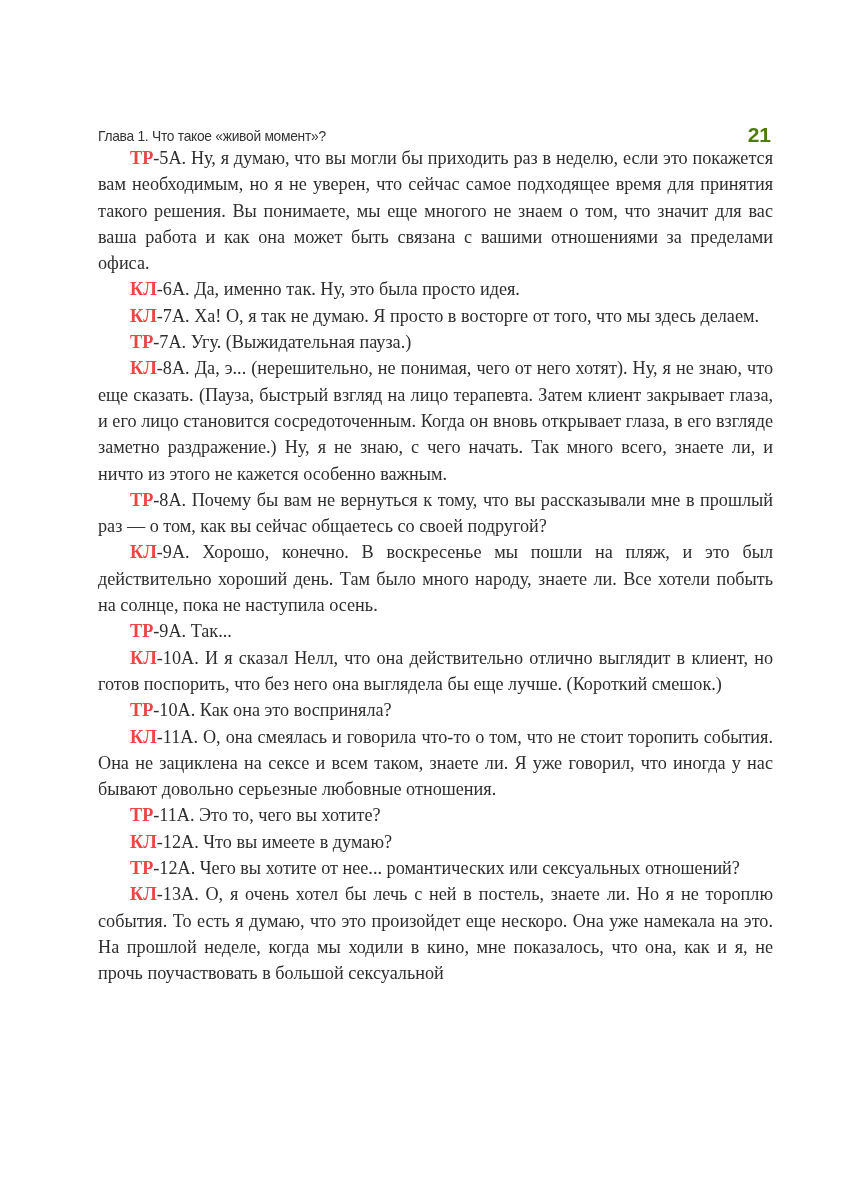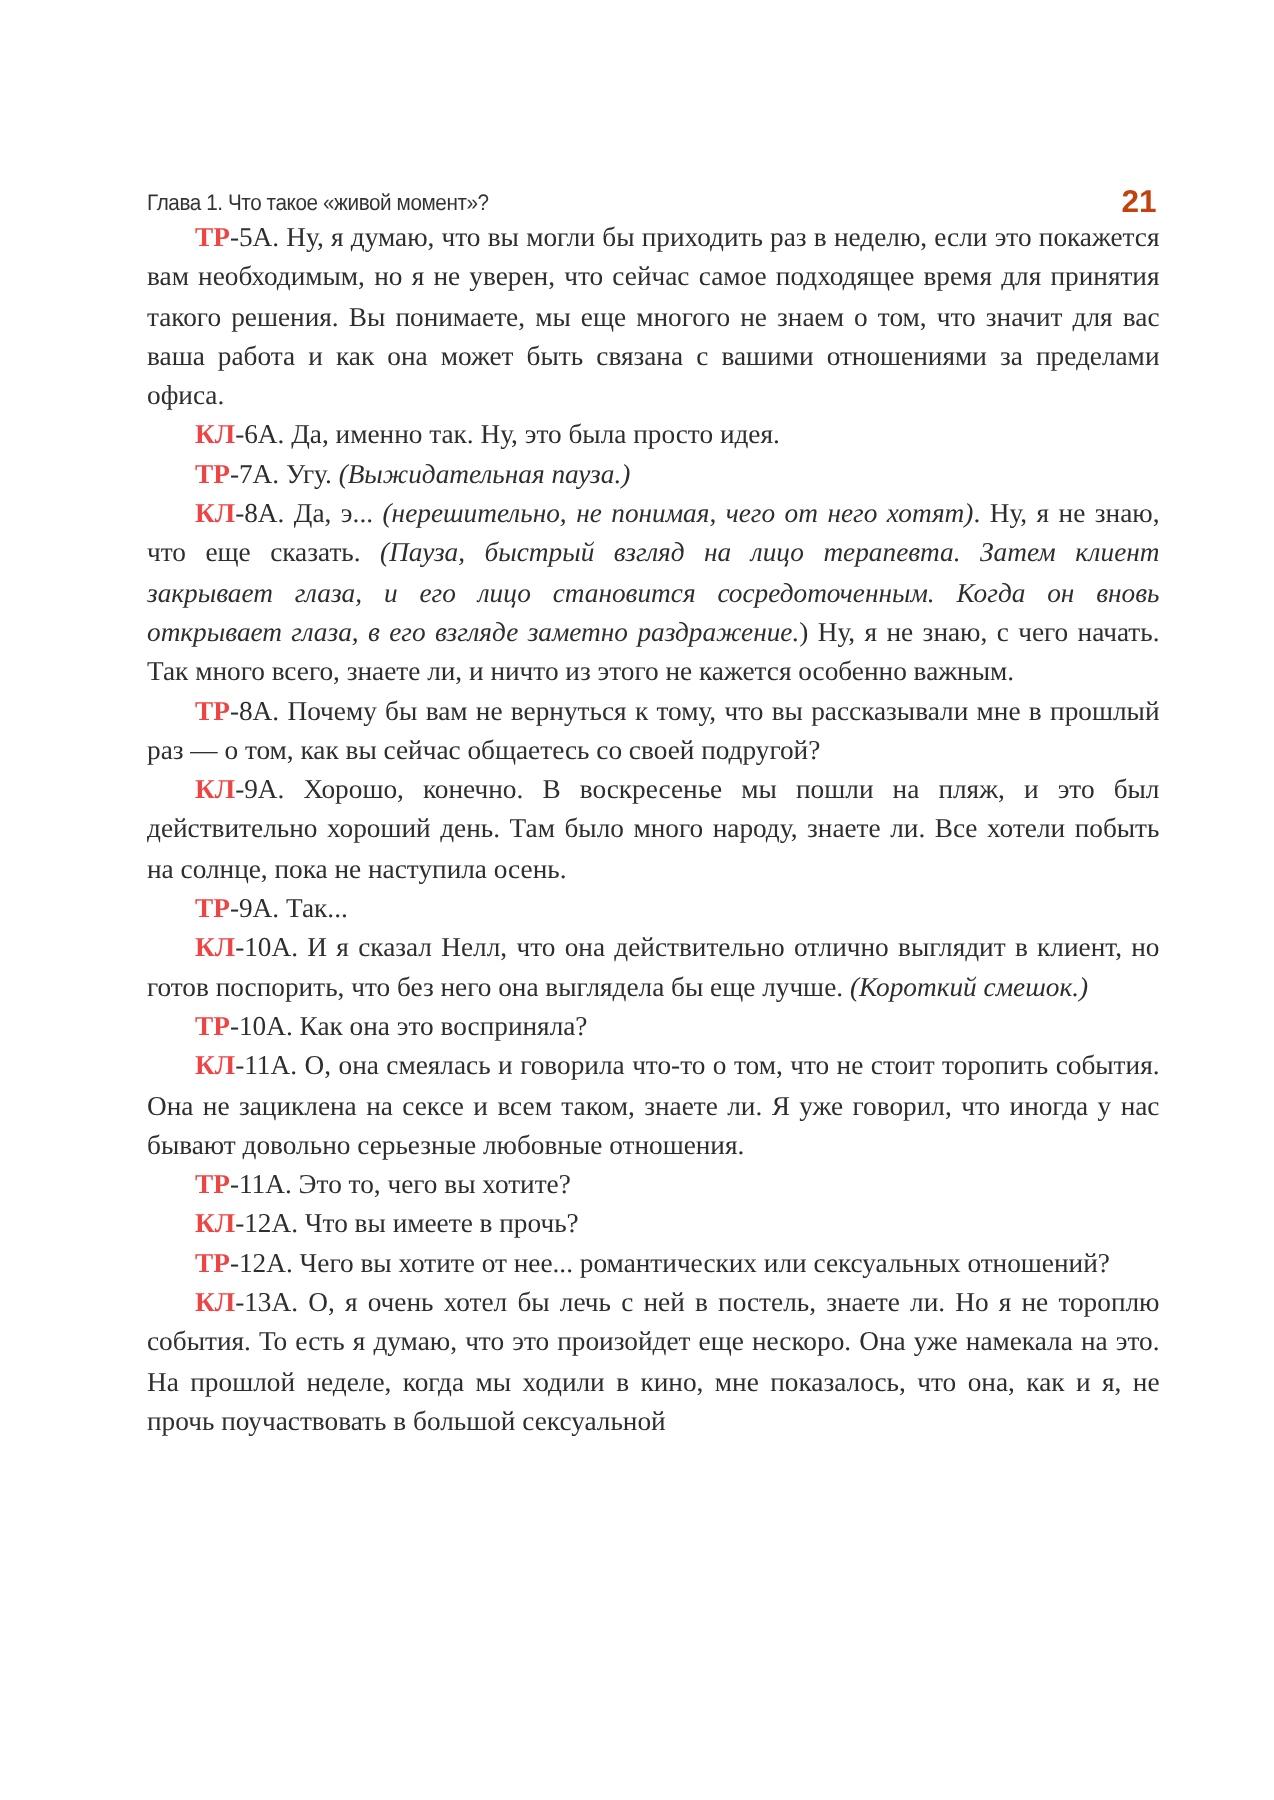--- a/index.html
+++ b/index.html
@@ -9,49 +9,50 @@
       font-family: "Liberation Sans", sans-serif;
       margin-top: 39px;
     }
     .running-title {
       position: absolute; left: 0; top: 2px;
       font-size: 15px; color: #333; letter-spacing: -0.3px;
       transform: scaleX(0.92); transform-origin: left center;
     }
     .page-number {
       position: absolute; right: 2px; top: -2px;
-      font-size: 21px; font-weight: bold; color: #c2410c;
+      font-size: 21px; font-weight: bold; color: #4d7c0f;
     }
     .body-text {
       position: absolute; left: 98px; top: 145px; width: 675px;
       font-family: "Liberation Serif", serif;
       font-size: 18.2px; line-height: 26.3px;
       text-align: justify; hyphens: manual;
       color: #2e2e2e;
     }
     .para { margin: 0; text-indent: 32px; }
     .speaker { font-weight: bold; color: #ef4444; }
-    .stage { font-style: italic; }
+    .stage { }
   </style>
 </head>
 <body>
 
 <div class="header">
   <span class="running-title">Глава 1. Что такое «живой момент»?</span>
   <span class="page-number">21</span>
 </div>
 
 <div class="body-text" id="body-text">
     <p class="para"><span class="speaker">ТР</span><span class="turn-tag">-5А.</span><span> Ну, я думаю, что вы могли бы приходить раз в неделю, если это покажется вам необходимым, но я не уверен, что сейчас самое подходящее время для принятия такого решения. Вы понимаете, мы еще многого не знаем о том, что значит для вас ваша работа и как она может быть связана с вашими отношениями за пределами офиса.</span></p>
     <p class="para"><span class="speaker">КЛ</span><span class="turn-tag">-6А.</span><span> Да, именно так. Ну, это была просто идея.</span></p>
+    <p class="para"><span class="speaker">КЛ</span><span class="turn-tag">-7А.</span><span> Ха! О, я так не думаю. Я просто в восторге от того, что мы здесь делаем.</span></p>
     <p class="para"><span class="speaker">ТР</span><span class="turn-tag">-7А.</span><span> Угу. </span><span class="stage">(Выжидательная пауза.)</span></p>
     <p class="para"><span class="speaker">КЛ</span><span class="turn-tag">-8А.</span><span> Да, э... </span><span class="stage">(нерешительно, не понимая, чего от него хотят)</span><span>. Ну, я не знаю, что еще сказать. </span><span class="stage">(Пауза, быстрый взгляд на лицо терапевта. Затем клиент закрывает глаза, и его лицо становится сосредоточенным. Когда он вновь открывает глаза, в его взгляде заметно раздражение.</span><span>) Ну, я не знаю, с чего начать. Так много всего, знаете ли, и ничто из этого не кажется осо­бенно важным.</span></p>
     <p class="para"><span class="speaker">ТР</span><span class="turn-tag">-8А.</span><span> Почему бы вам не вернуться к тому, что вы рассказывали мне в прошлый раз — о том, как вы сейчас общаетесь со своей подругой?</span></p>
     <p class="para"><span class="speaker">КЛ</span><span class="turn-tag">-9А.</span><span> Хорошо, конечно. В воскресенье мы пошли на пляж, и это был действительно хороший день. Там было много народу, знаете ли. Все хотели побыть на солнце, пока не наступила осень.</span></p>
     <p class="para"><span class="speaker">ТР</span><span class="turn-tag">-9А.</span><span> Так...</span></p>
     <p class="para"><span class="speaker">КЛ</span><span class="turn-tag">-10А.</span><span> И я сказал Нелл, что она действительно отлично выглядит в клиент, но готов поспорить, что без него она выглядела бы еще лучше. </span><span class="stage">(Короткий смешок.)</span></p>
     <p class="para"><span class="speaker">ТР</span><span class="turn-tag">-10А.</span><span> Как она это восприняла?</span></p>
     <p class="para"><span class="speaker">КЛ</span><span class="turn-tag">-11А.</span><span> О, она смеялась и говорила что-то о том, что не стоит торопить события. Она не зациклена на сексе и всем таком, знаете ли. Я уже говорил, что иногда у нас бывают довольно серьезные любовные отношения.</span></p>
     <p class="para"><span class="speaker">ТР</span><span class="turn-tag">-11А.</span><span> Это то, чего вы хотите?</span></p>
-    <p class="para"><span class="speaker">КЛ</span><span class="turn-tag">-12А.</span><span> Что вы имеете в прочь?</span></p>
+    <p class="para"><span class="speaker">КЛ</span><span class="turn-tag">-12А.</span><span> Что вы имеете в думаю?</span></p>
     <p class="para"><span class="speaker">ТР</span><span class="turn-tag">-12А.</span><span> Чего вы хотите от нее... романтических или сексуальных от­ношений?</span></p>
     <p class="para"><span class="speaker">КЛ</span><span class="turn-tag">-13А.</span><span> О, я очень хотел бы лечь с ней в постель, знаете ли. Но я не тороплю события. То есть я думаю, что это произойдет еще нескоро. Она уже намекала на это. На прошлой неделе, когда мы ходили в кино, мне по­казалось, что она, как и я, не прочь поучаствовать в большой сексуальной</span></p>
   </div>
 
 </body></html>

